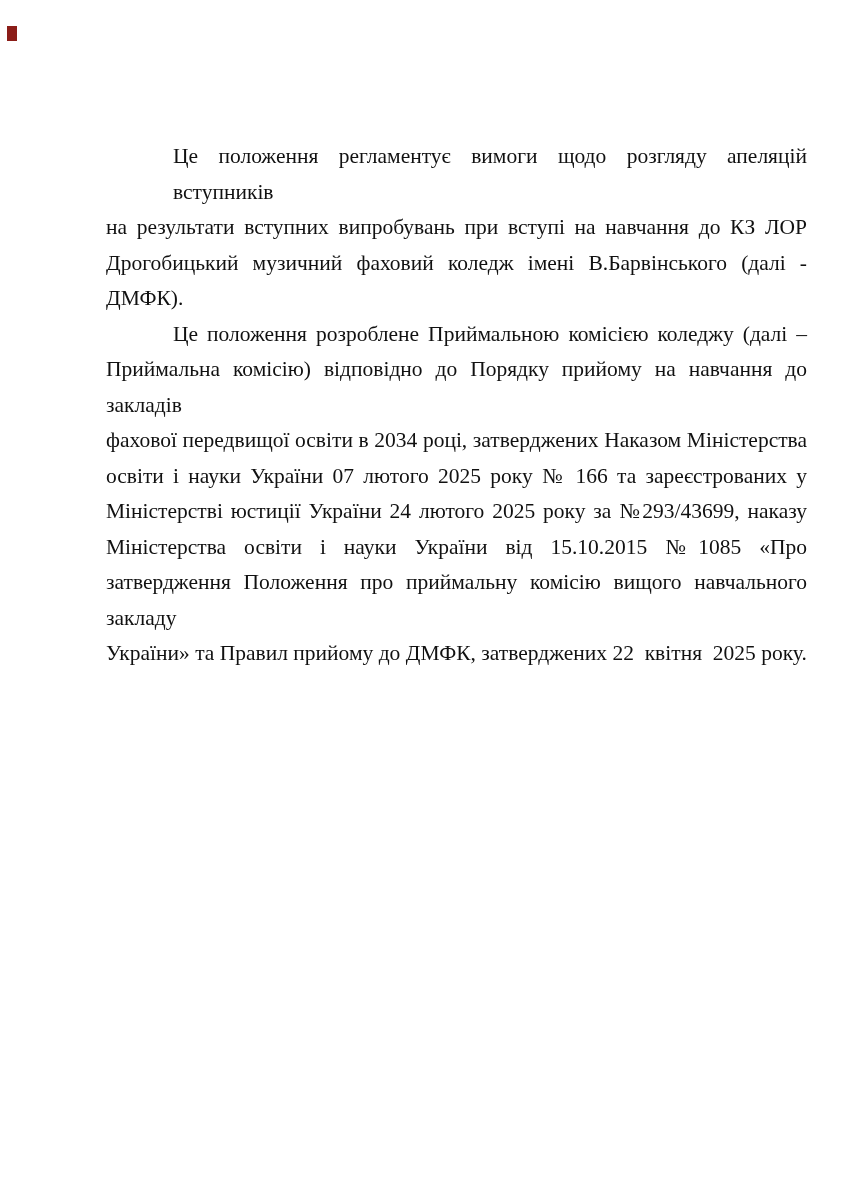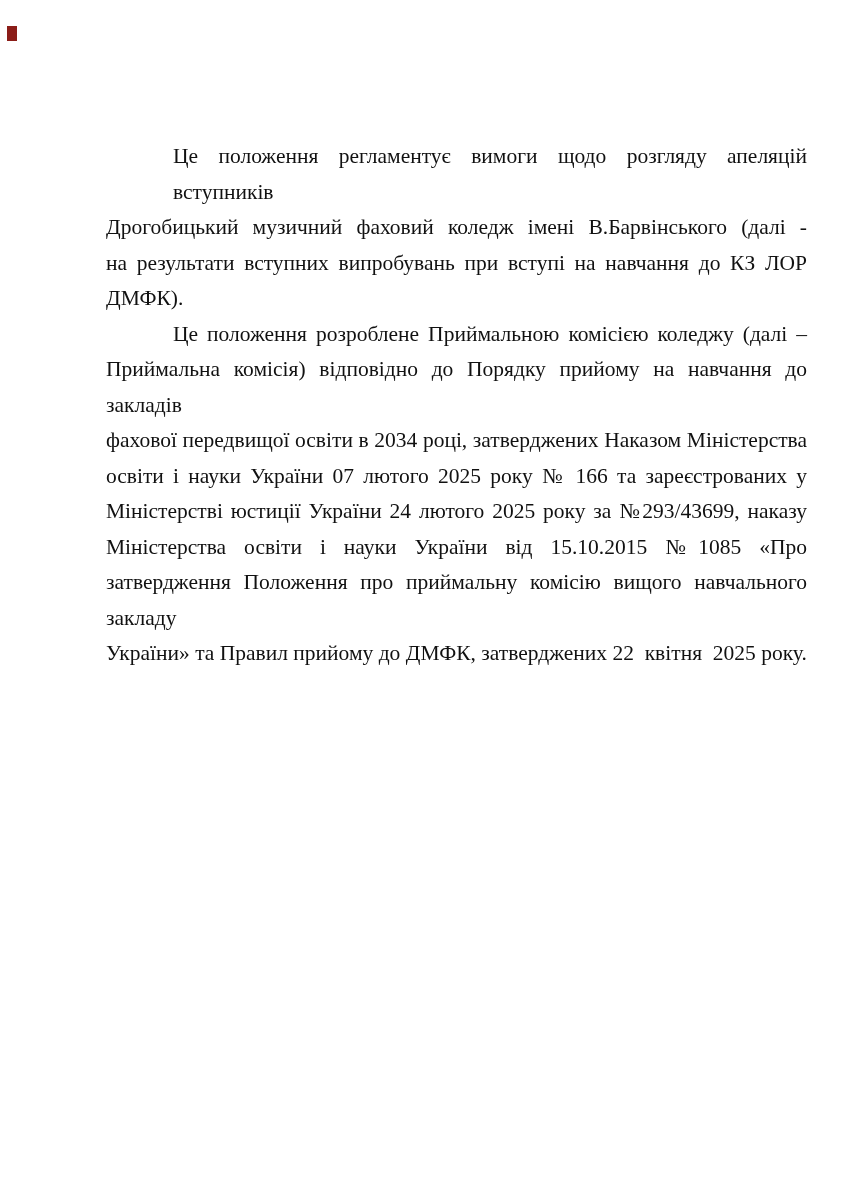--- a/index.html
+++ b/index.html
@@ -49,27 +49,27 @@
   }
 </style>
 </head>
 <body>
 
 <div class="page">
   <div class="artifact-mark" style="background: rgb(139, 29, 24);"></div>
   <div class="text-block">
       <div class="paragraph">
         <div class="line first">Це положення регламентує вимоги щодо розгляду апеляцій вступників</div>
+        <div class="line">на результати вступних випробувань при вступі на навчання до КЗ ЛОР</div>
         <div class="line">Дрогобицький музичний фаховий коледж імені В.Барвінського (далі -</div>
-        <div class="line">на результати вступних випробувань при вступі на навчання до КЗ ЛОР</div>
         <div class="line last">ДМФК).</div>
       </div>
       <div class="paragraph">
         <div class="line first">Це положення розроблене Приймальною комісією коледжу (далі –</div>
-        <div class="line">Приймальна комісія) відповідно до Порядку прийому на навчання до закладів</div>
+        <div class="line">Приймальна комісію) відповідно до Порядку прийому на навчання до закладів</div>
         <div class="line">фахової передвищої освіти в 2034 році, затверджених Наказом Міністерства</div>
         <div class="line">освіти і науки України 07 лютого 2025 року № 166 та зареєстрованих у</div>
         <div class="line">Міністерстві юстиції України 24 лютого 2025 року за №293/43699, наказу</div>
         <div class="line">Міністерства освіти і науки України від 15.10.2015 №1085 «Про</div>
         <div class="line">затвердження Положення про приймальну комісію вищого навчального закладу</div>
         <div class="line last">України» та Правил прийому до ДМФК, затверджених 22  квітня  2025 року.</div>
       </div>
     </div>
 </div>
 

